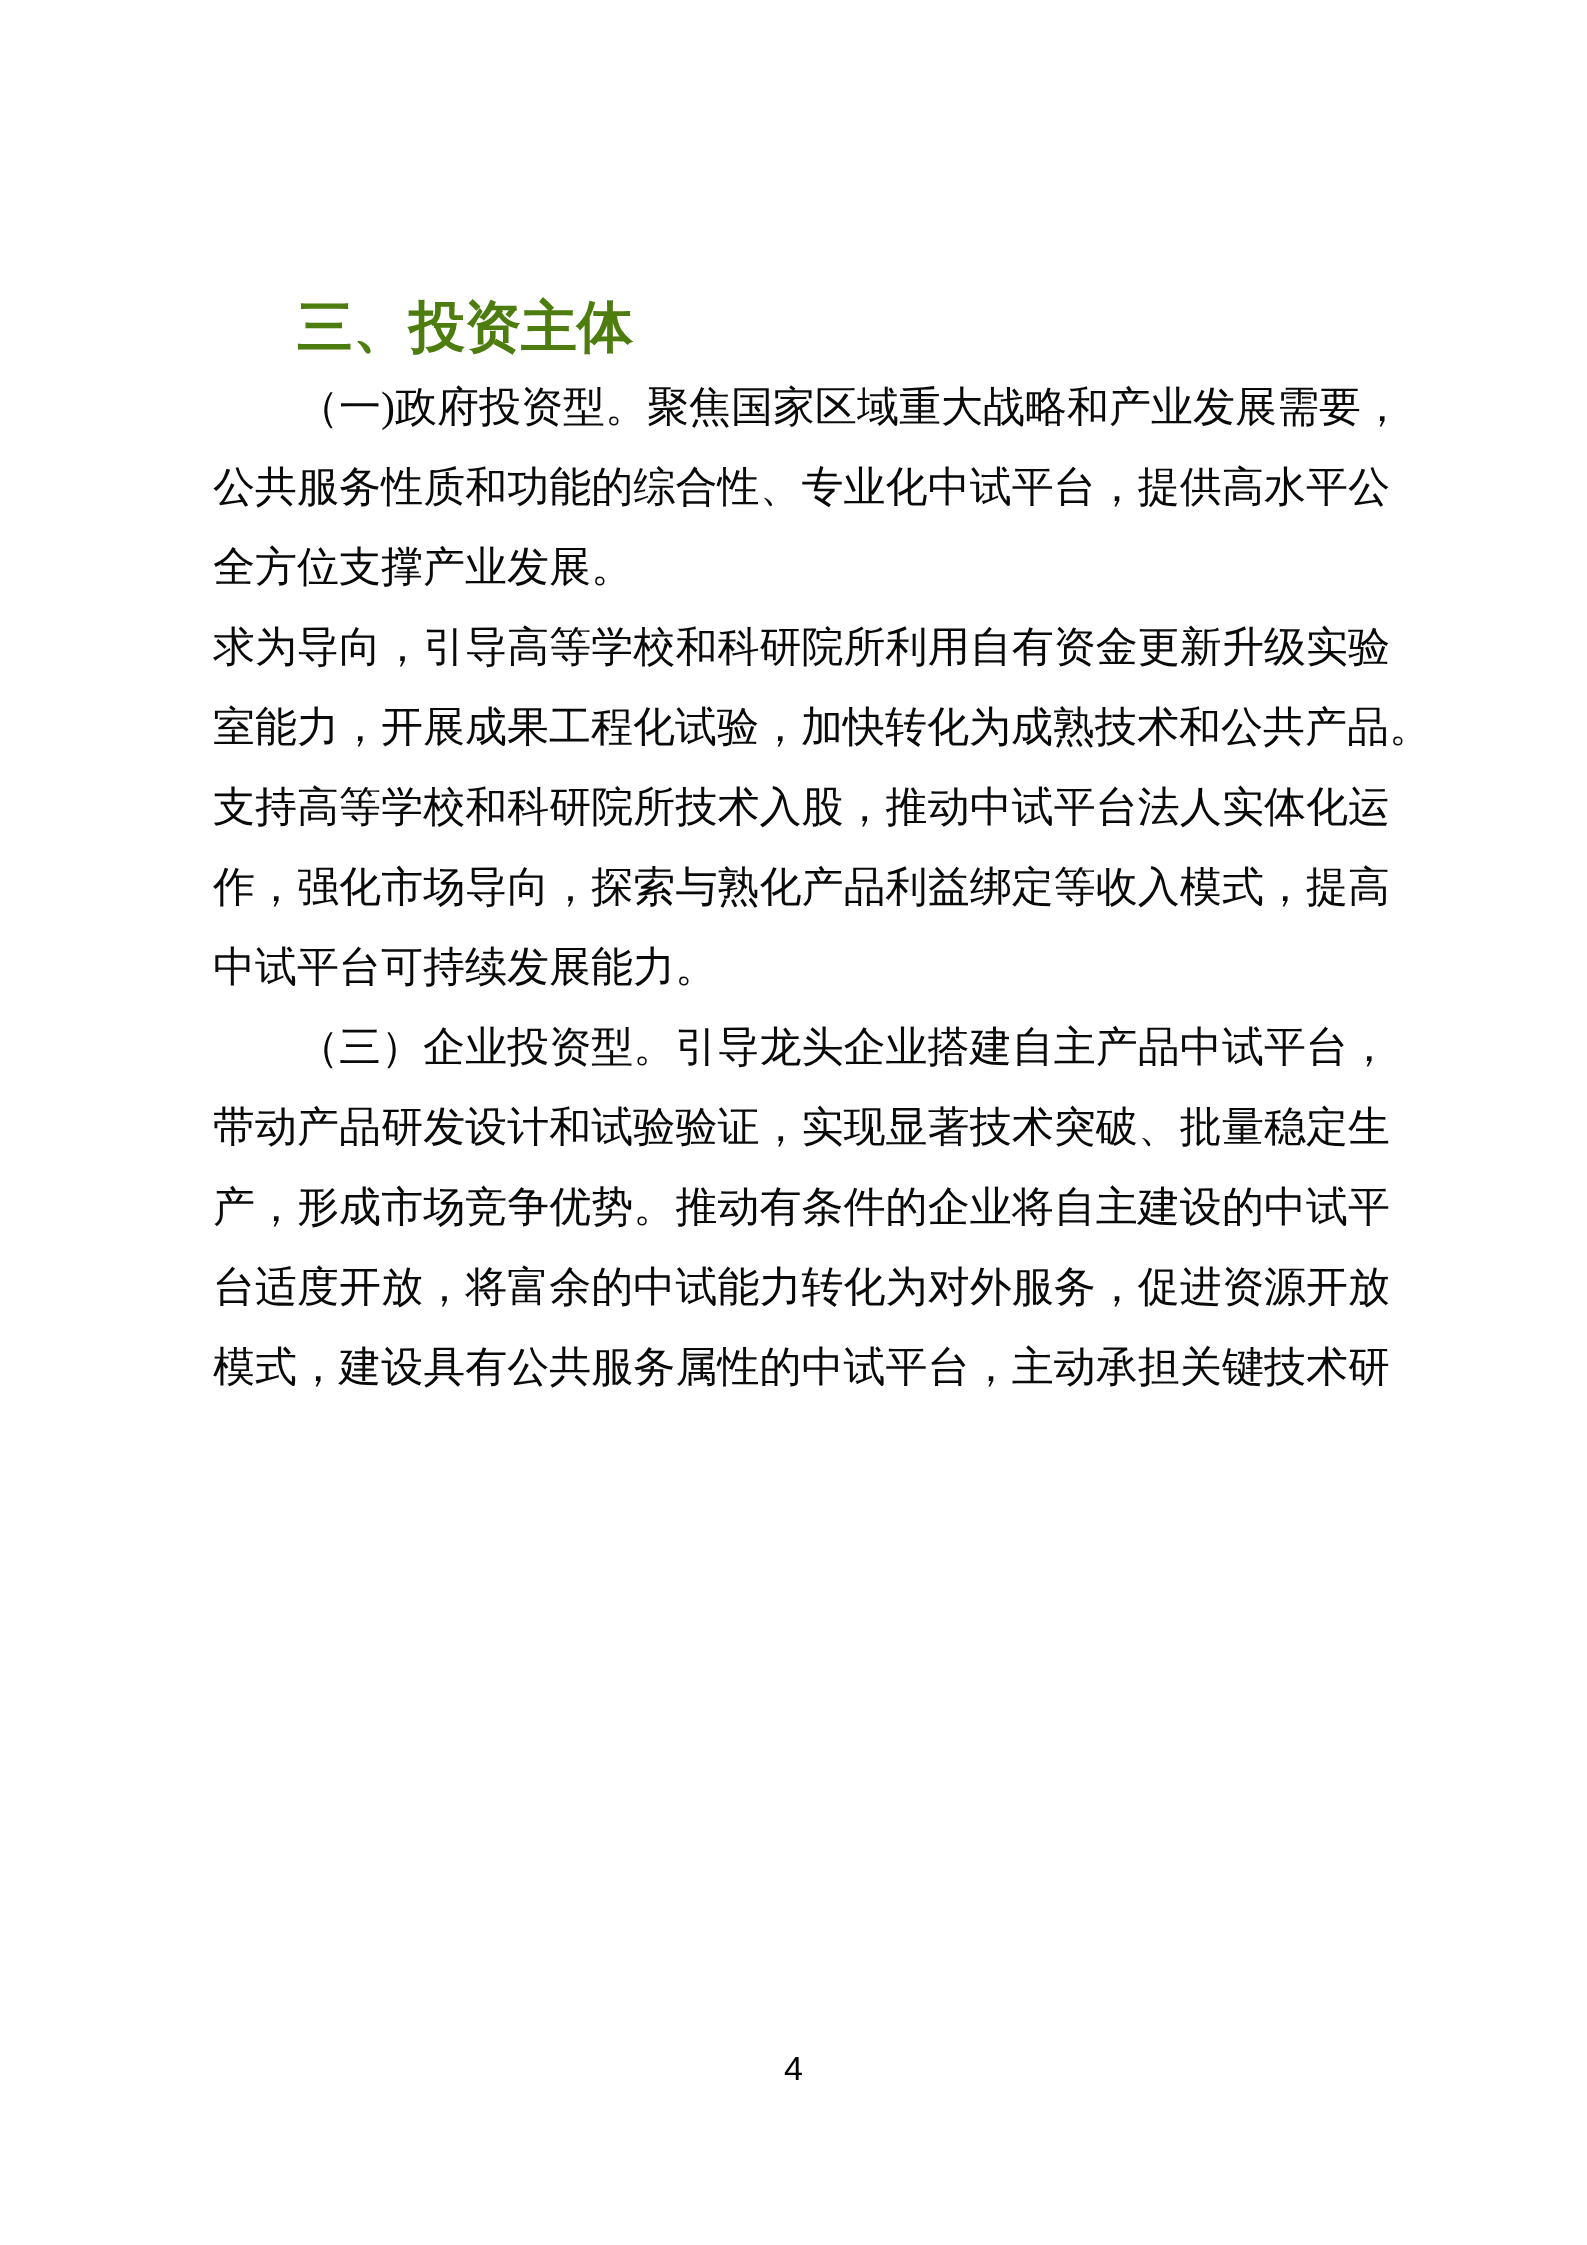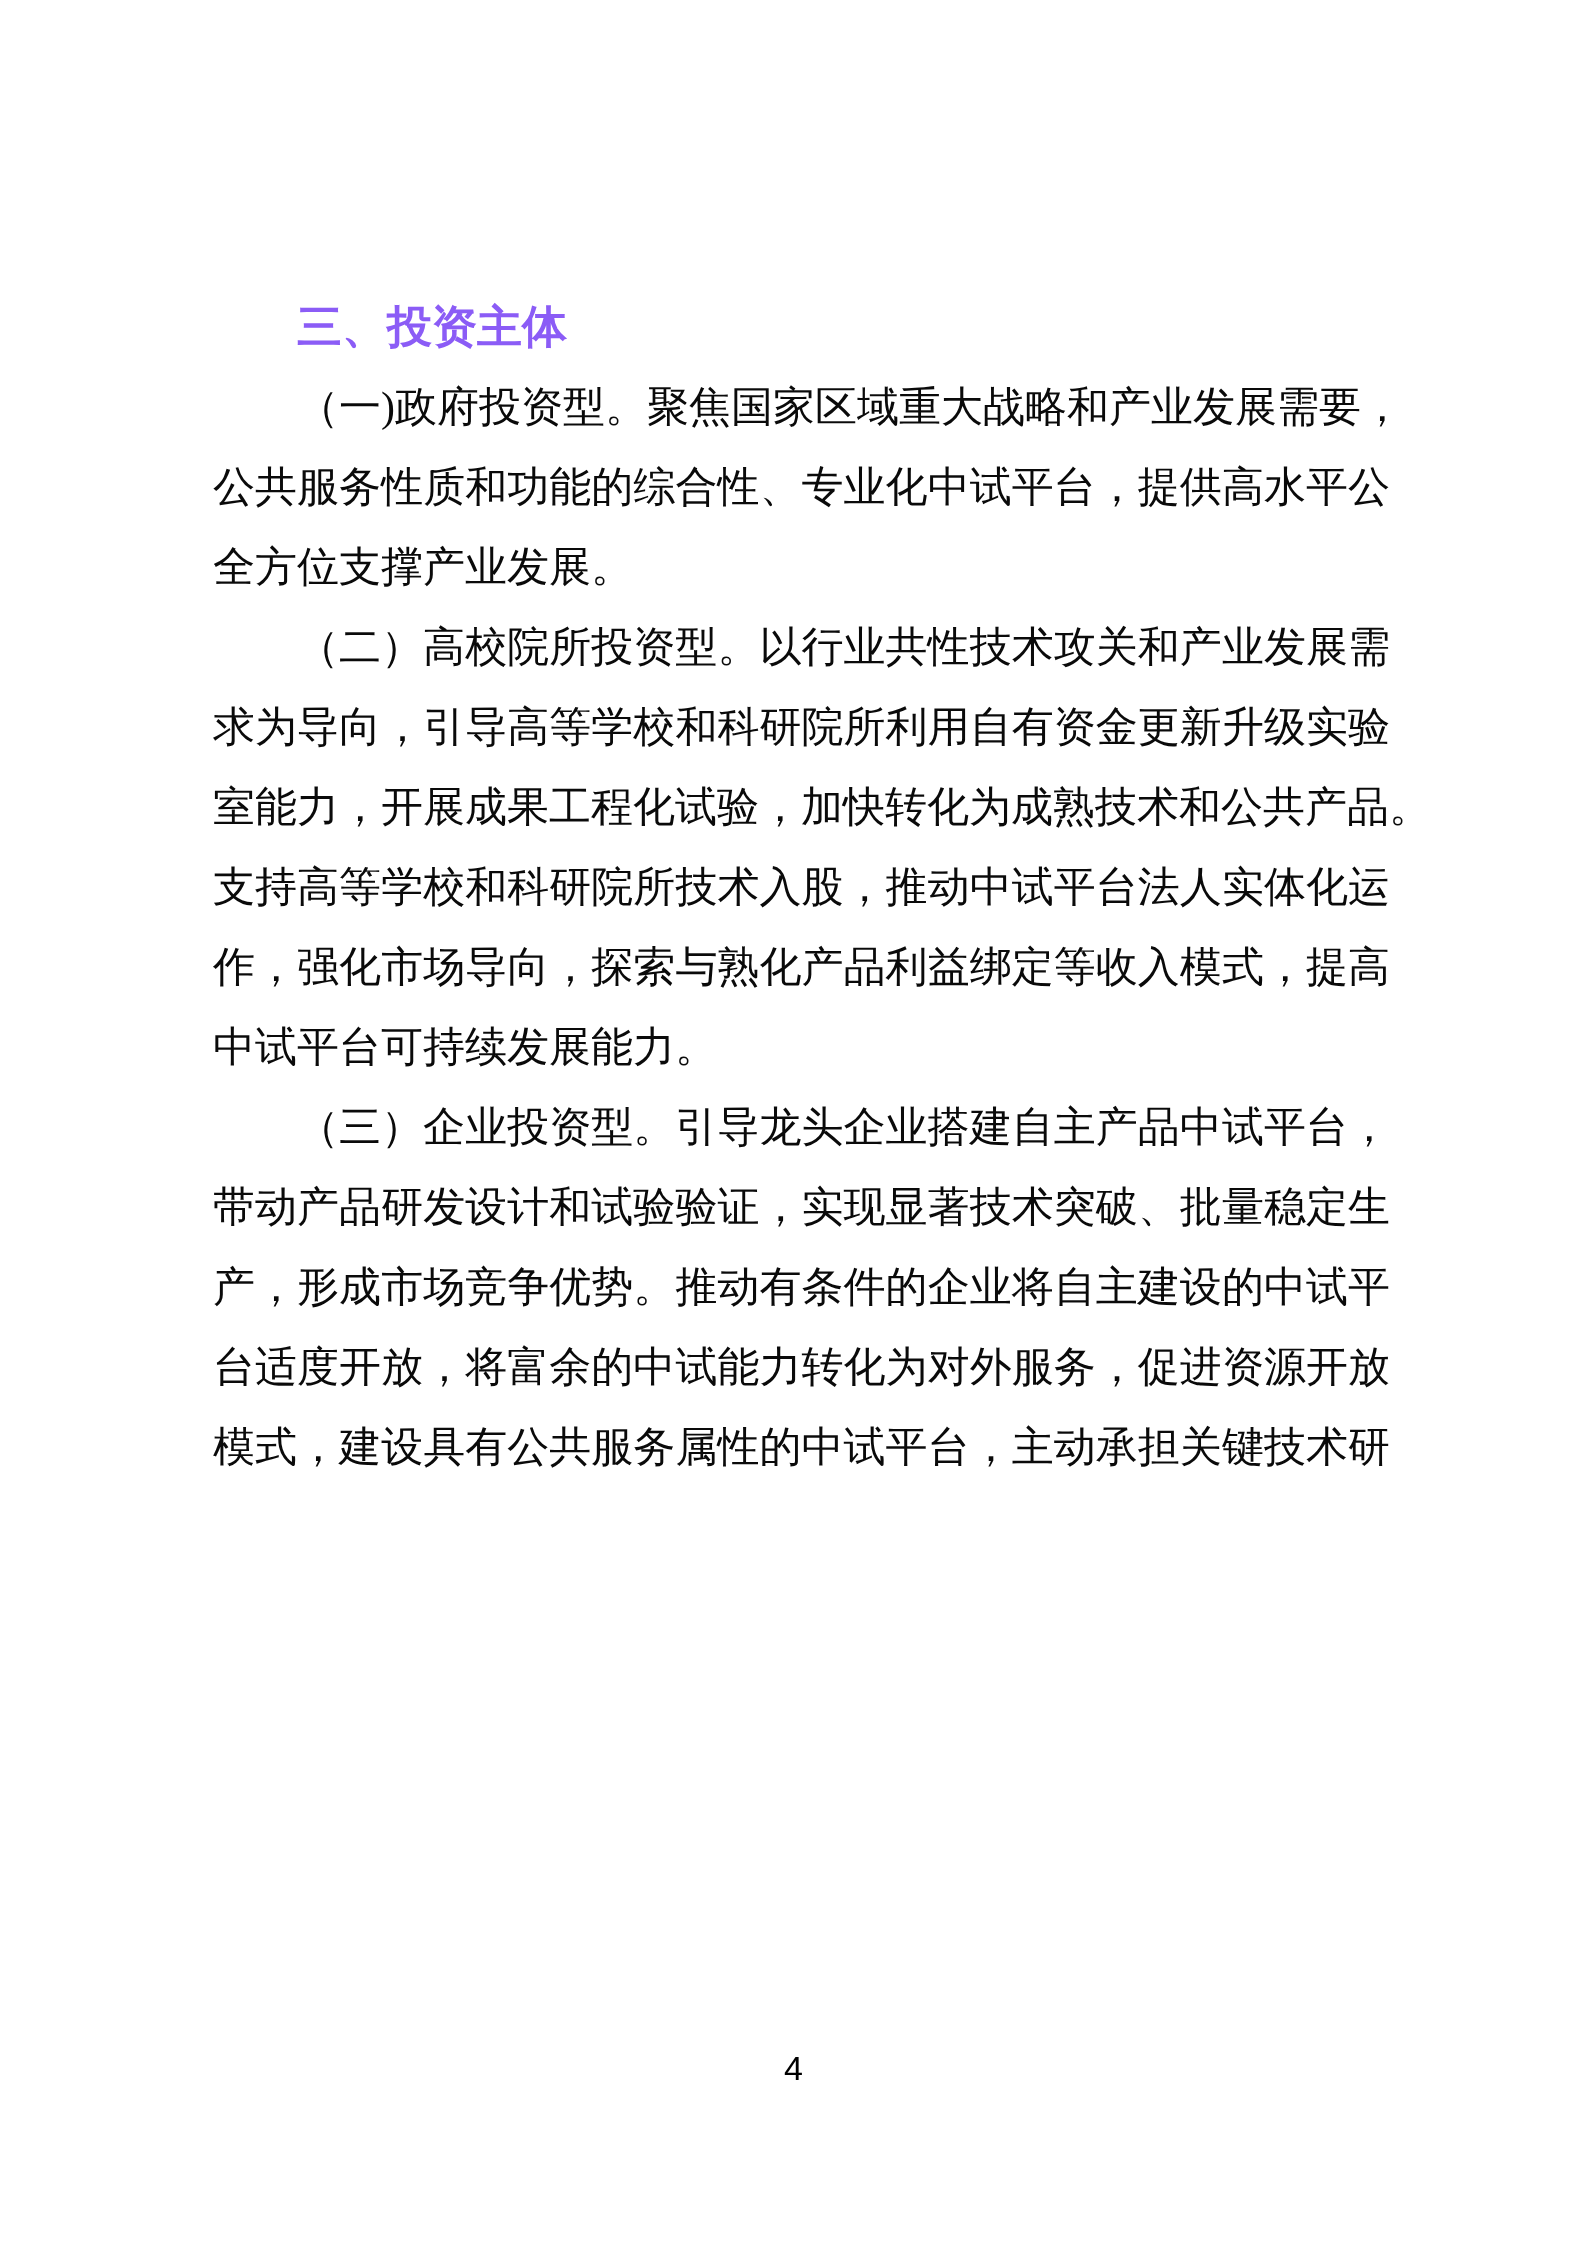--- a/index.html
+++ b/index.html
@@ -20,24 +20,24 @@
     left: 213px;
     top: 287px;
     width: 1177px;
   }
   .heading {
     margin: 0;
     height: 80px;
     line-height: 80px;
     font-family: "Liberation Sans", "DejaVu Sans", sans-serif;
     font-weight: 700;
-    font-size: 45px;
+    font-size: 56px;
     text-indent: 84px;
     white-space: nowrap;
-    color: #8b5cf6;
+    color: #4d7c0f;
   }
   .para {
     margin: 0;
   }
   .line {
     height: 80px;
     line-height: 80px;
     font-family: "Liberation Serif", "DejaVu Serif", serif;
     font-size: 42px;
     white-space: nowrap;
@@ -74,21 +74,20 @@
     <h2 class="heading">三、投资主体</h2>
 
 
     <div class="para">
       <div class="line indent">（一)政府投资型。聚焦国家区域重大战略和产业发展需要，</div>
       <div class="line">公共服务性质和功能的综合性、专业化中试平台，提供高水平公</div>
       <div class="line end">全方位支撑产业发展。</div>
     </div>
 
     <div class="para">
-      <div class="line indent">（二）高校院所投资型。以行业共性技术攻关和产业发展需</div>
       <div class="line">求为导向，引导高等学校和科研院所利用自有资金更新升级实验</div>
       <div class="line">室能力，开展成果工程化试验，加快转化为成熟技术和公共产品。</div>
       <div class="line">支持高等学校和科研院所技术入股，推动中试平台法人实体化运</div>
       <div class="line">作，强化市场导向，探索与熟化产品利益绑定等收入模式，提高</div>
       <div class="line end">中试平台可持续发展能力。</div>
     </div>
 
     <div class="para">
       <div class="line indent">（三）企业投资型。引导龙头企业搭建自主产品中试平台，</div>
       <div class="line">带动产品研发设计和试验验证，实现显著技术突破、批量稳定生</div>

